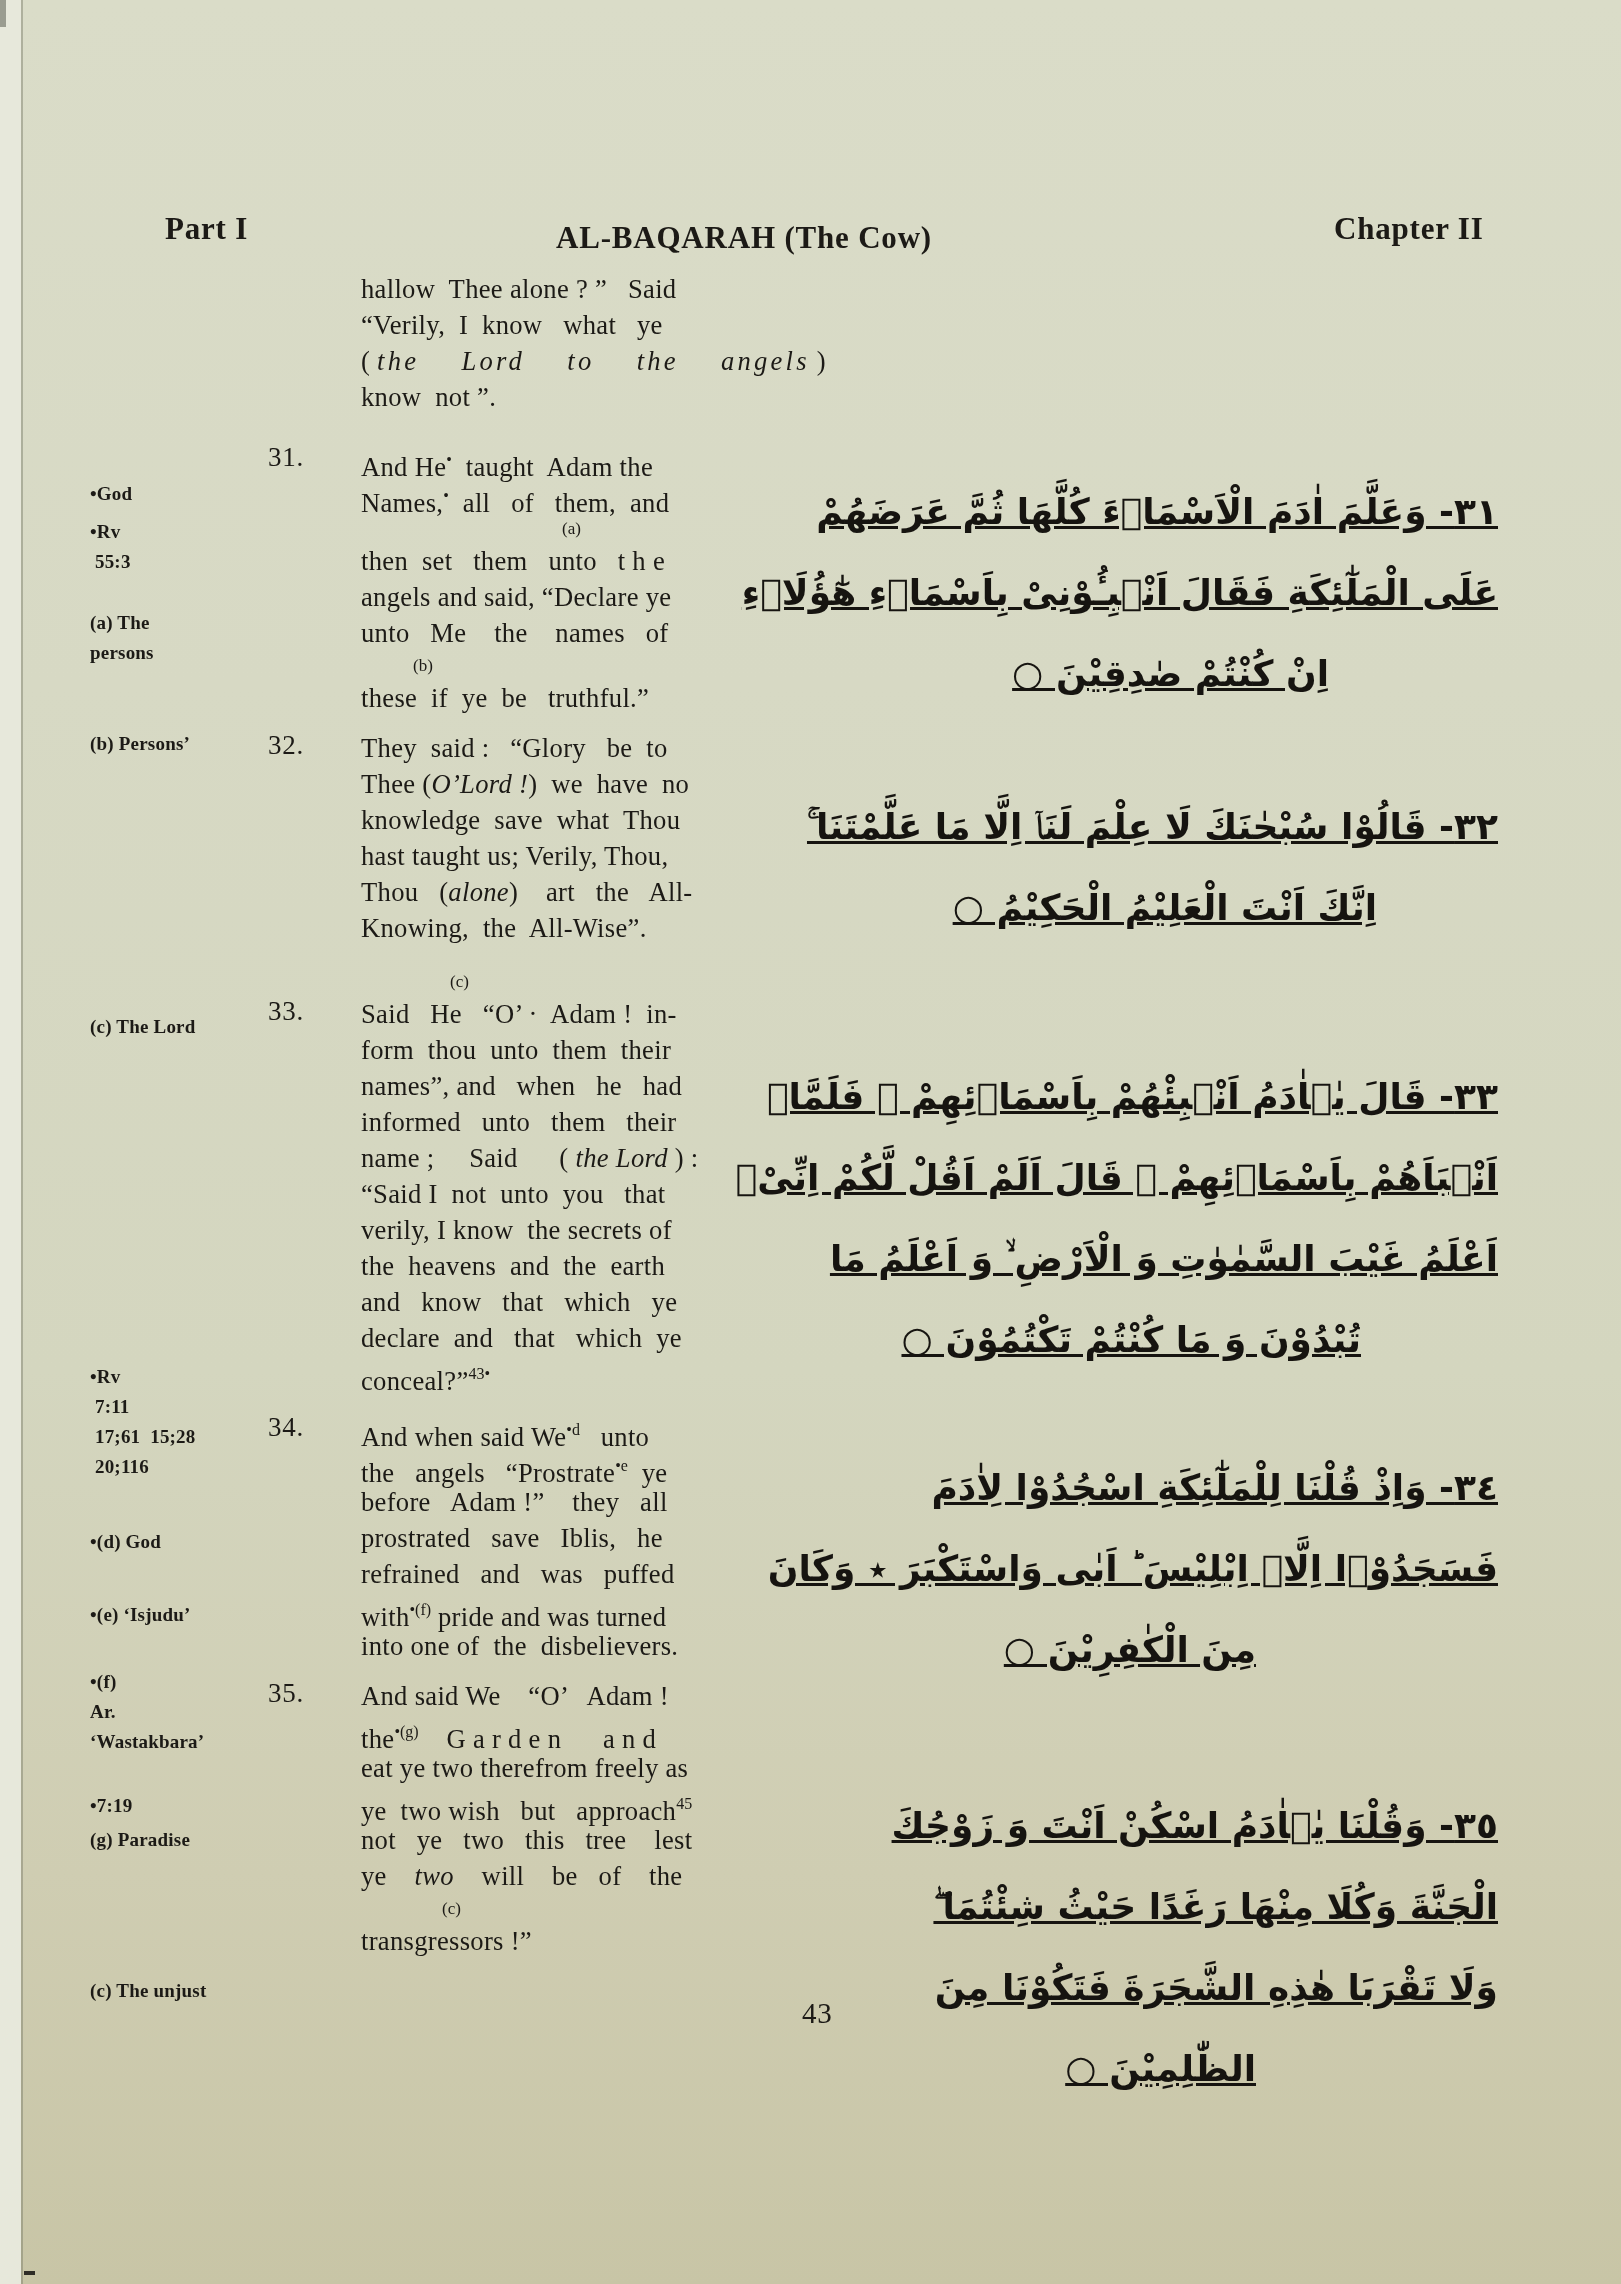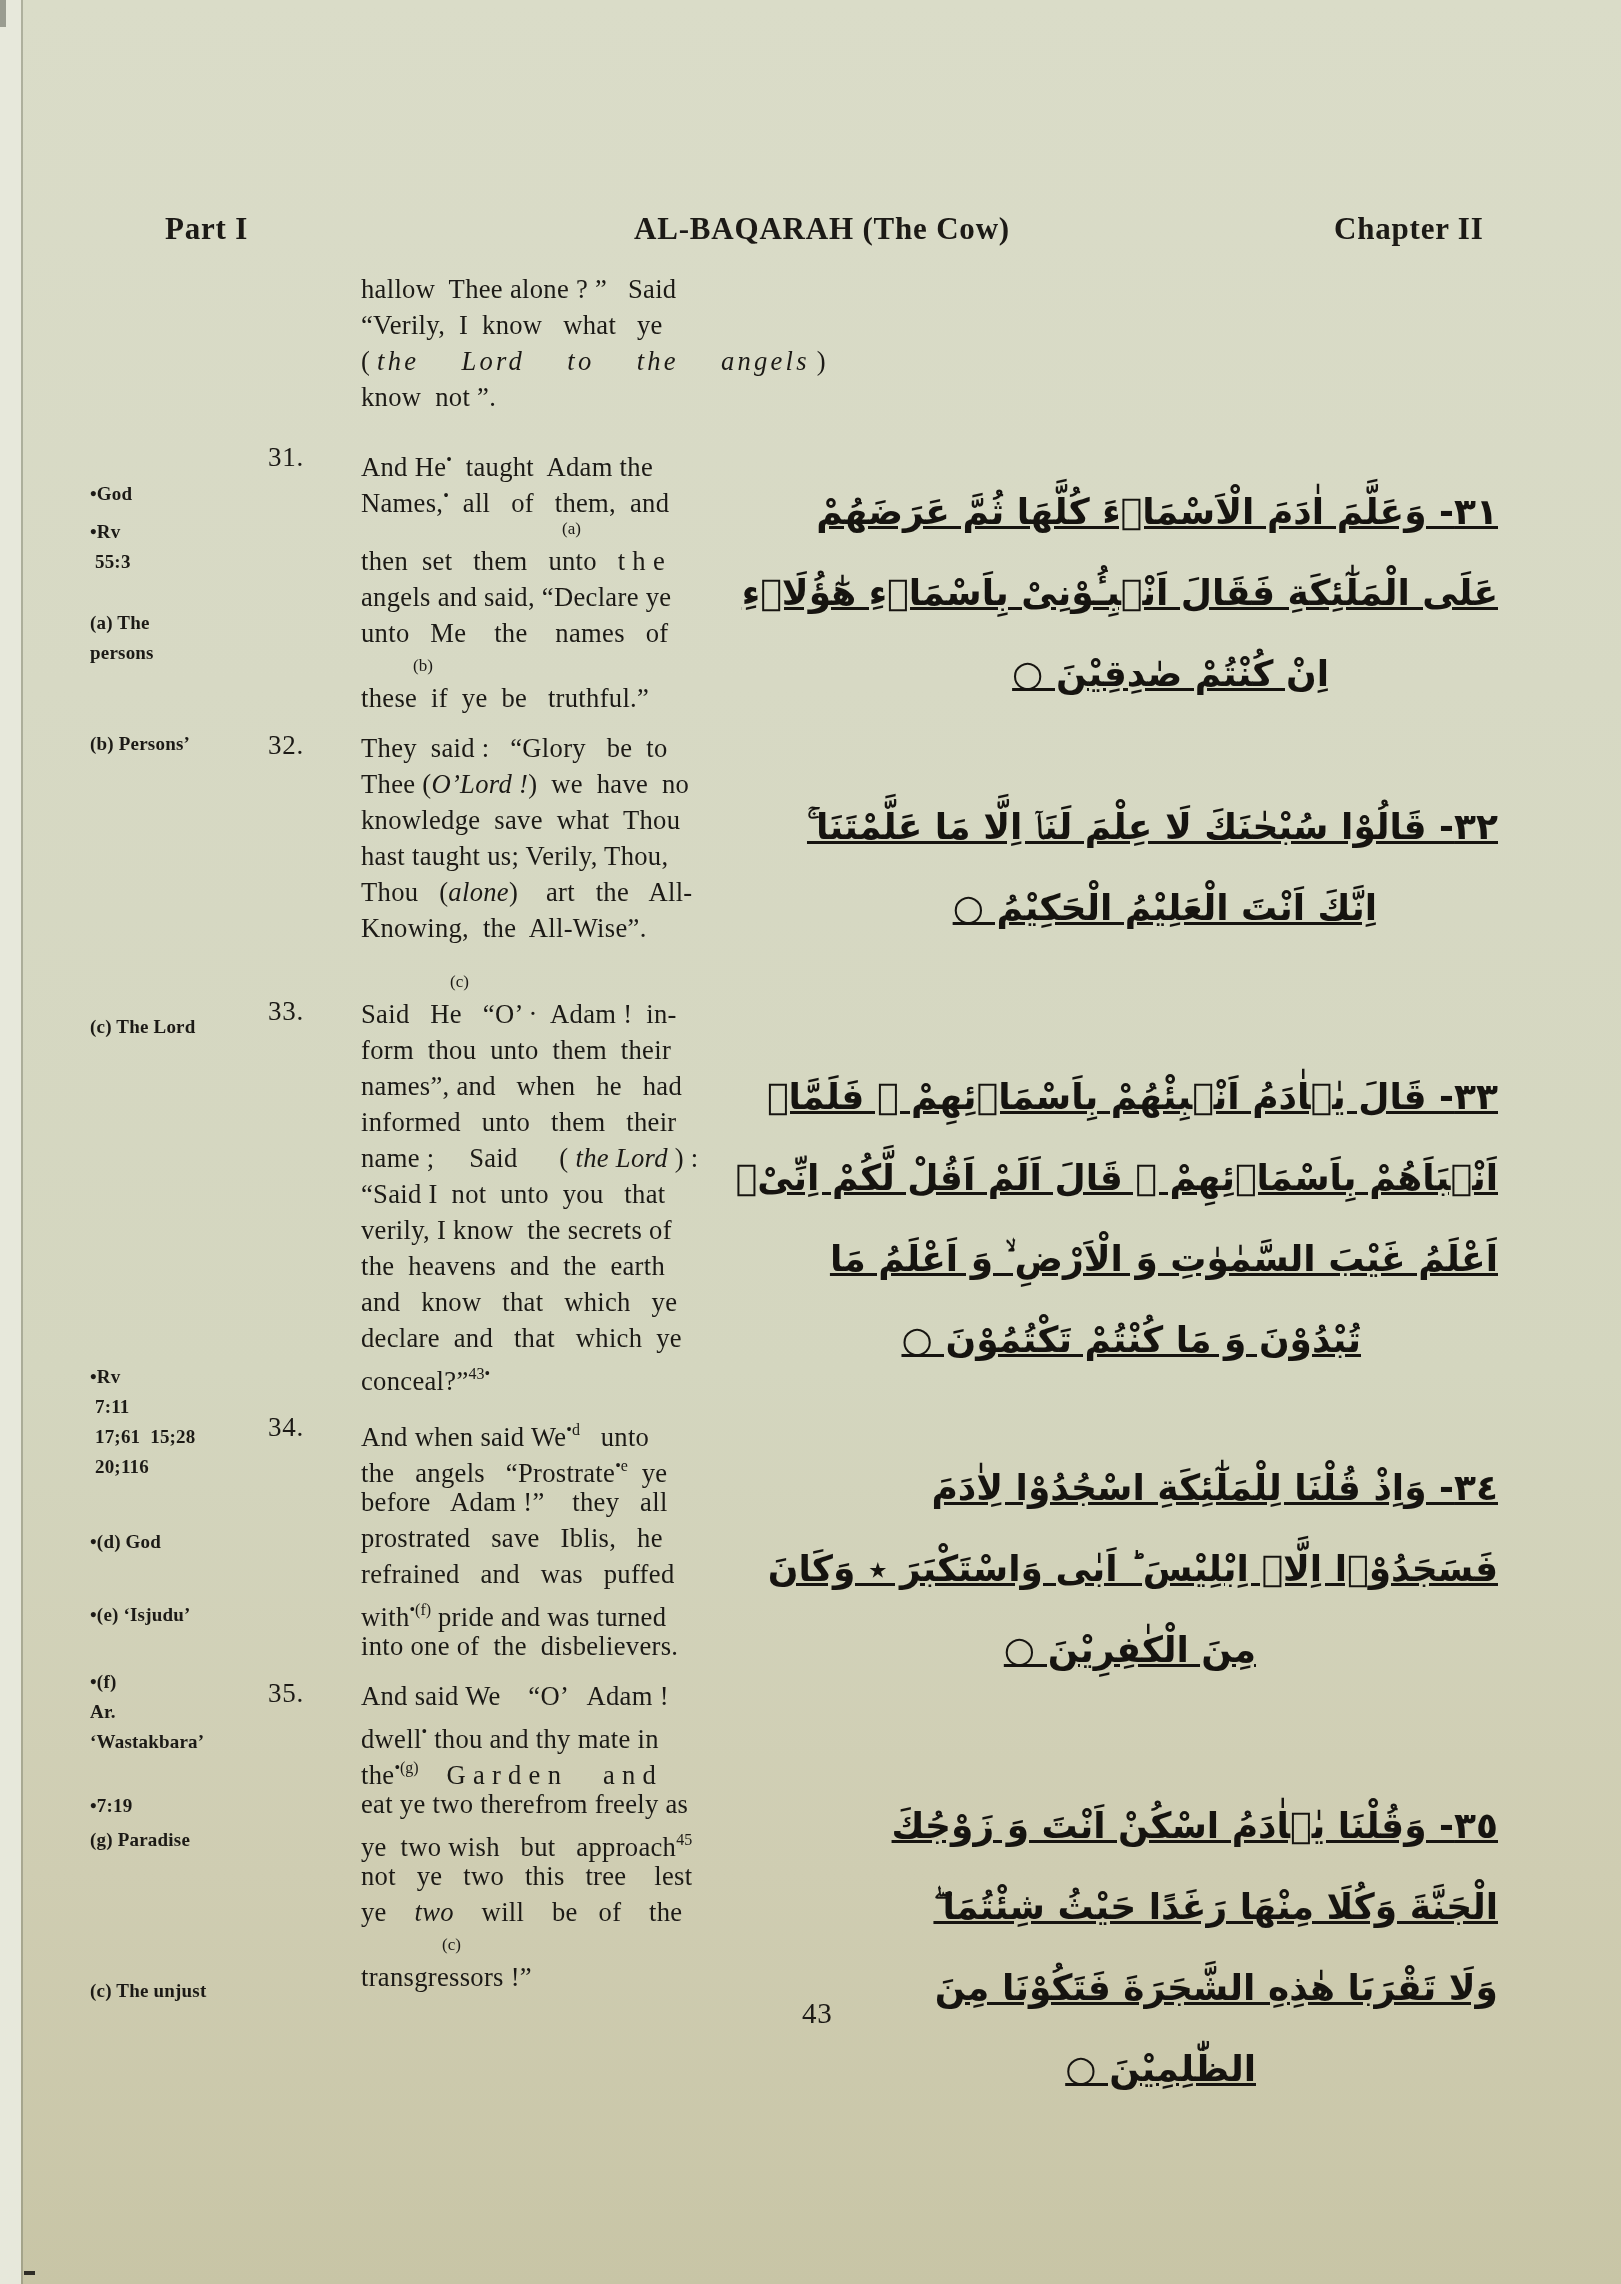--- a/index.html
+++ b/index.html
@@ -12,21 +12,21 @@
     font-family:"Liberation Serif", serif;
     color:#1c1a16;
   }
   .edge-strip{position:absolute;left:0;top:0;bottom:0;width:21px;background:#e7e8db;}
   .edge-line{position:absolute;left:21px;top:0;bottom:0;width:2.4px;background:rgba(120,122,105,.45);}
   .corner-mark{position:absolute;left:0;top:0;width:5.6px;height:27px;background:#9a9c90;}
   .bottom-tick{position:absolute;left:24px;top:2271px;width:11.3px;height:4px;background:#2e2c26;}
 
   .hdr{position:absolute;top:211px;left:0;right:0;height:35px;font-weight:bold;font-size:31px;}
   .hdr-part{position:absolute;left:165px;top:0;letter-spacing:0.8px;}
-  .hdr-title{position:absolute;left:556px;width:532px;top:0;text-align:center;letter-spacing:0.8px;}
+  .hdr-title{position:absolute;left:556px;width:532px;top:9px;letter-spacing:0.8px;}
   .hdr-chapter{position:absolute;left:1334px;top:0;letter-spacing:0.8px;}
 
   .margin-col{position:absolute;left:0;top:0;width:266px;height:100%;}
   .mnote{position:absolute;left:90px;font-size:19px;font-weight:bold;line-height:30px;white-space:pre;letter-spacing:0.2px;}
 
   .eng-col{position:absolute;left:0;top:0;width:878px;height:100%;}
   .eblock{position:absolute;left:361px;width:508px;}
   .vnum{position:absolute;left:268px;font-size:27px;letter-spacing:0.8px;}
   .eline{font-size:26.6px;line-height:36px;height:36px;white-space:pre;letter-spacing:0.3px;}
   .note-line{font-size:17px;line-height:29px;height:29px;white-space:pre;}
@@ -122,21 +122,20 @@
         <div class="eline"><span>the   angels   “Prostrate</span><span class="sup">•e</span><span>  ye</span></div>
         <div class="eline">before   Adam !”    they   all</div>
         <div class="eline">prostrated   save   Iblis,   he</div>
         <div class="eline">refrained   and   was   puffed</div>
         <div class="eline"><span>with</span><span class="sup">•(f)</span><span> pride and was turned</span></div>
         <div class="eline">into one of  the  disbelievers.</div>
       </div>
       <div class="vnum" style="top: 1678px;">35.</div>
       <div class="eblock" style="top: 1678px;">
         <div class="eline">And said We    “O’   Adam !</div>
-        <div class="eline"><span>dwell</span><span class="sup">•</span><span> thou and thy mate in</span></div>
         <div class="eline"><span>the</span><span class="sup">•(g)</span><span>    G a r d e n      a n d</span></div>
         <div class="eline">eat ye two therefrom freely as</div>
         <div class="eline"><span>ye  two wish   but   approach</span><span class="sup">45</span></div>
         <div class="eline">not   ye   two   this   tree    lest</div>
         <div class="eline"><span>ye    </span><span class="it">two</span><span>    will    be   of    the</span></div>
         <div class="note-line" style="margin-left: 81px;">(c)</div>
         <div class="eline">transgressors !”</div>
       </div>
     </div>
 

